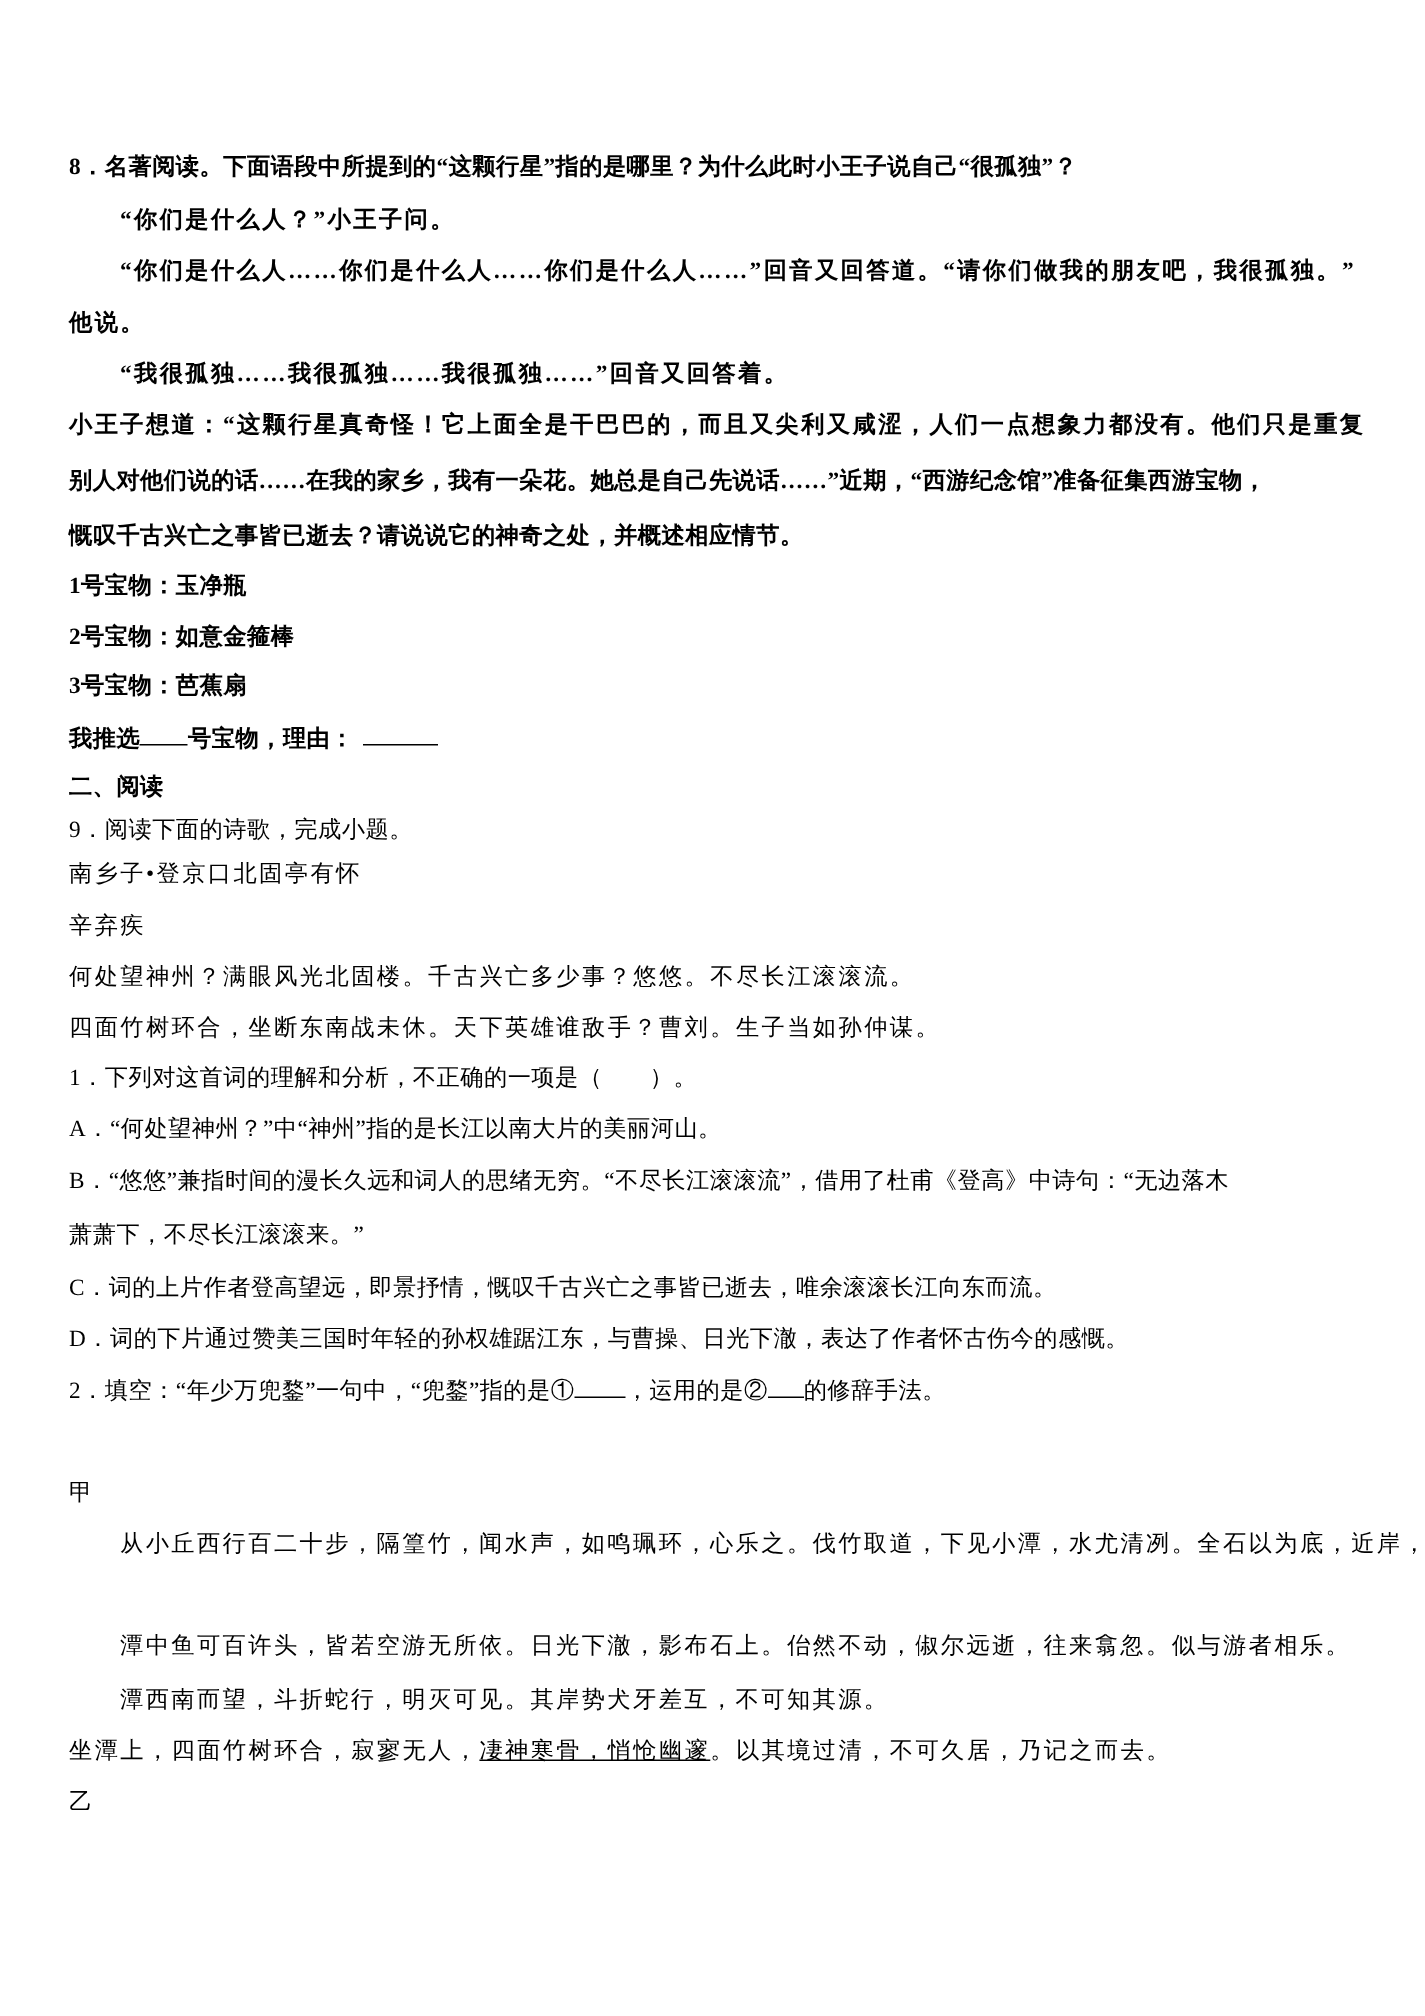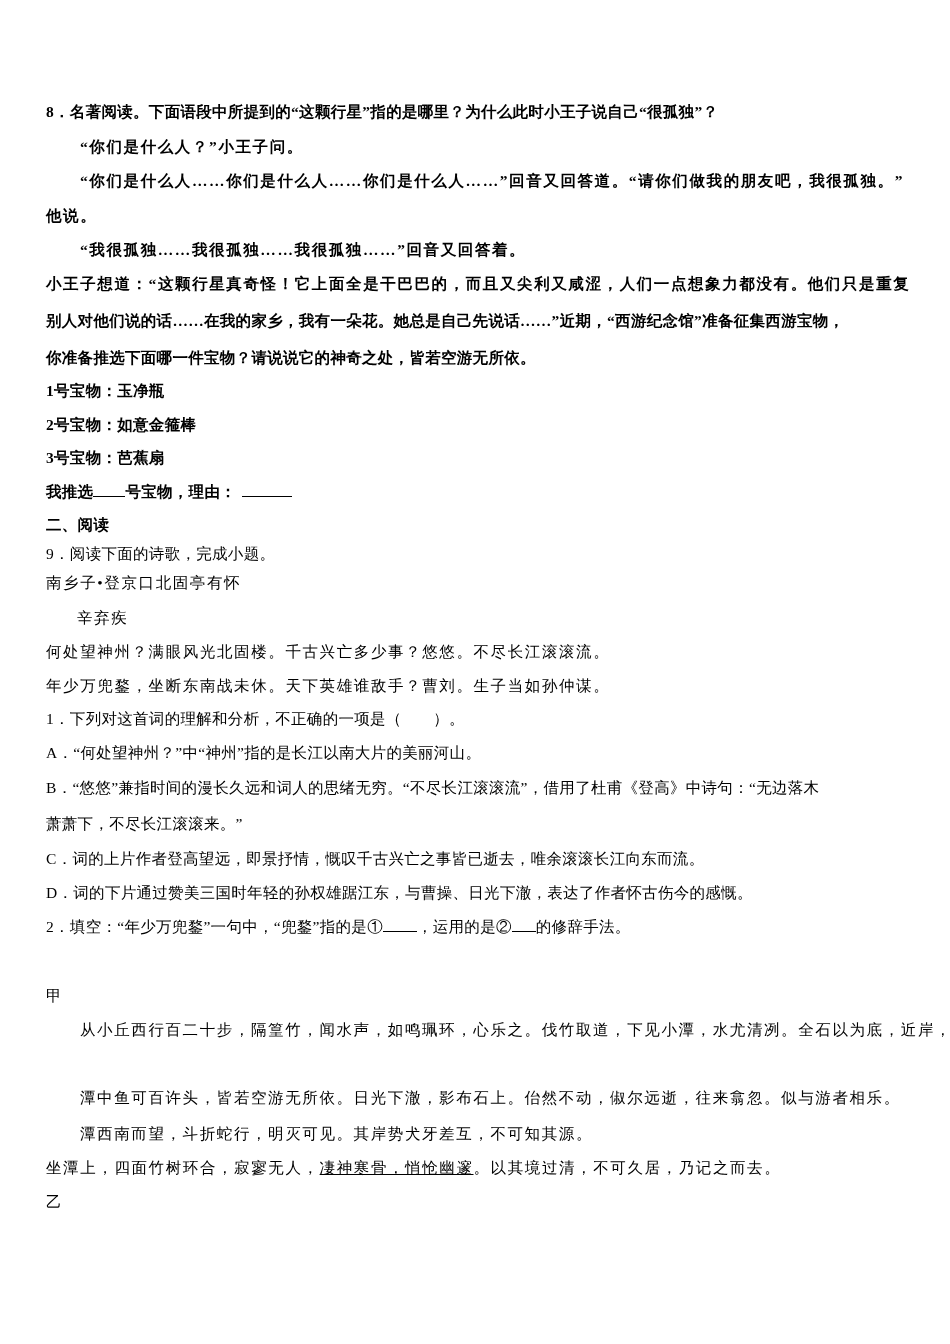--- a/index.html
+++ b/index.html
@@ -44,37 +44,37 @@
 
 <div class="page">
 
   <div class="line bold" style="top:102px;">8．名著阅读。下面语段中所提到的“这颗行星”指的是哪里？为什么此时小王子说自己“很孤独”？</div>
   <div class="line indent bold kai" style="top:137px;">“你们是什么人？”小王子问。</div>
   <div class="line indent bold kai" style="top:171px;">“你们是什么人……你们是什么人……你们是什么人……”回音又回答道。“请你们做我的朋友吧，我很孤独。”</div>
   <div class="line bold kai" style="top:206px;">他说。</div>
   <div class="line indent bold kai" style="top:240px;">“我很孤独……我很孤独……我很孤独……”回音又回答着。</div>
   <div class="line bold kai" style="top:274px;">小王子想道：“这颗行星真奇怪！它上面全是干巴巴的，而且又尖利又咸涩，人们一点想象力都没有。他们只是重复</div>
   <div class="line bold" style="top:311px;">别人对他们说的话……在我的家乡，我有一朵花。她总是自己先说话……”近期，“西游纪念馆”准备征集西游宝物，</div>
-  <div class="line bold" style="top:348px;">你准备推选下面哪一件宝物？请说说它的神奇之处，皆若空游无所依。</div>
+  <div class="line bold" style="top:348px;">慨叹千古兴亡之事皆已逝去？请说说它的神奇之处，并概述相应情节。</div>
 
   <div class="line bold" style="top:381px;">1号宝物：玉净瓶</div>
   <div class="line bold" style="top:415px;">2号宝物：如意金箍棒</div>
   <div class="line bold" style="top:448px;">3号宝物：芭蕉扇</div>
 
   <div class="line bold" style="top:482px;">
     <span>我推选</span><span class="blank" style="width:32px;"></span><span>号宝物，理由：</span><span style="display:inline-block;width:6px;"></span><span class="blank" style="width:50px;"></span>
   </div>
 
   <div class="line bold" style="top:515px;">二、阅读</div>
 
   <div class="line" style="top:544px;">9．阅读下面的诗歌，完成小题。</div>
   <div class="line kai" style="top:573px;">南乡子•登京口北固亭有怀</div>
-  <div class="line kai" style="top:608px;margin-left:31px;">辛弃疾</div>
+  <div class="line kai" style="top:608px;">辛弃疾</div>
   <div class="line kai" style="top:642px;">何处望神州？满眼风光北固楼。千古兴亡多少事？悠悠。不尽长江滚滚流。</div>
-  <div class="line kai" style="top:676px;">年少万兜鍪，坐断东南战未休。天下英雄谁敌手？曹刘。生子当如孙仲谋。</div>
+  <div class="line kai" style="top:676px;">四面竹树环合，坐断东南战未休。天下英雄谁敌手？曹刘。生子当如孙仲谋。</div>
 
   <div class="line" style="top:709px;">1．下列对这首词的理解和分析，不正确的一项是（　　）。</div>
   <div class="line" style="top:743px;">A．“何处望神州？”中“神州”指的是长江以南大片的美丽河山。</div>
   <div class="line" style="top:778px;">B．“悠悠”兼指时间的漫长久远和词人的思绪无穷。“不尽长江滚滚流”，借用了杜甫《登高》中诗句：“无边落木</div>
   <div class="line" style="top:814px;">萧萧下，不尽长江滚滚来。”</div>
   <div class="line" style="top:849px;">C．词的上片作者登高望远，即景抒情，慨叹千古兴亡之事皆已逝去，唯余滚滚长江向东而流。</div>
   <div class="line" style="top:883px;">D．词的下片通过赞美三国时年轻的孙权雄踞江东，与曹操、日光下澈，表达了作者怀古伤今的感慨。</div>
 
   <div class="line" style="top:917px;">
     <span>2．填空：“年少万兜鍪”一句中，“兜鍪”指的是①</span><span class="blank" style="width:34px;"></span><span>，运用的是②</span><span class="blank" style="width:24px;"></span><span>的修辞手法。</span>

